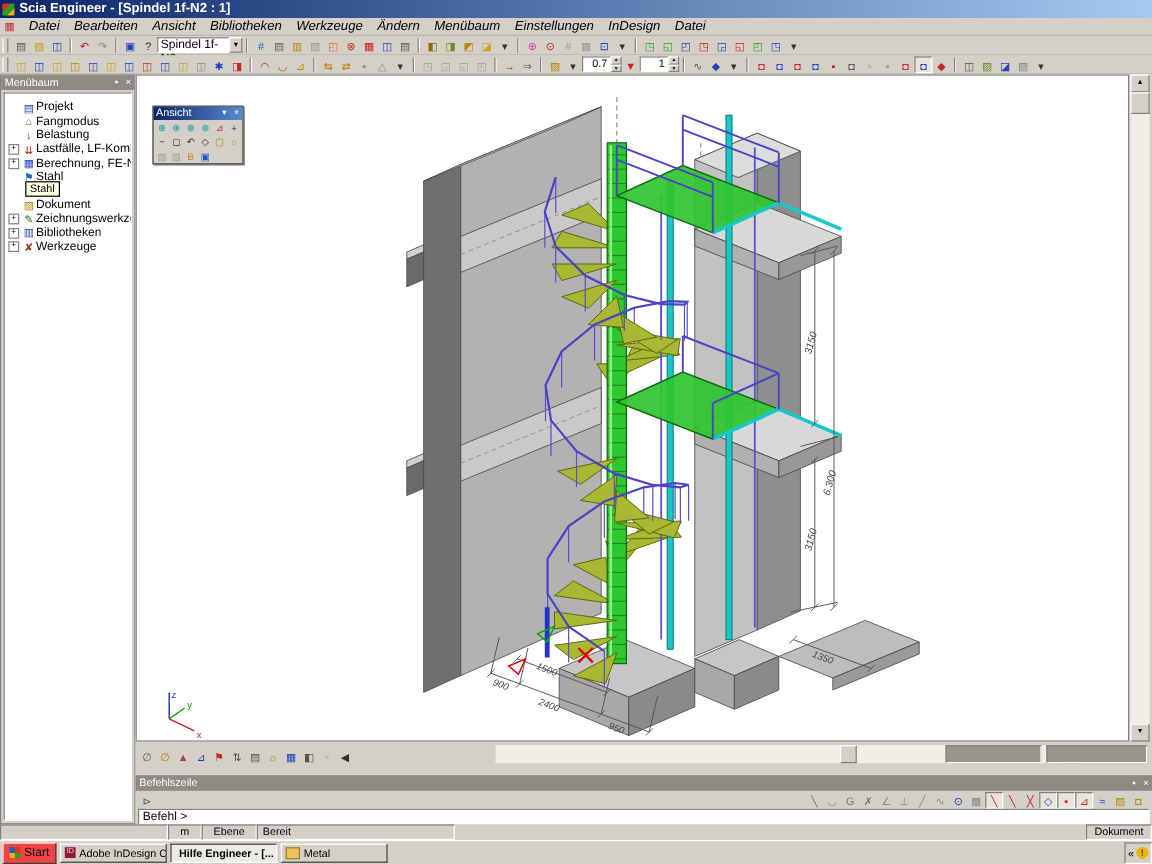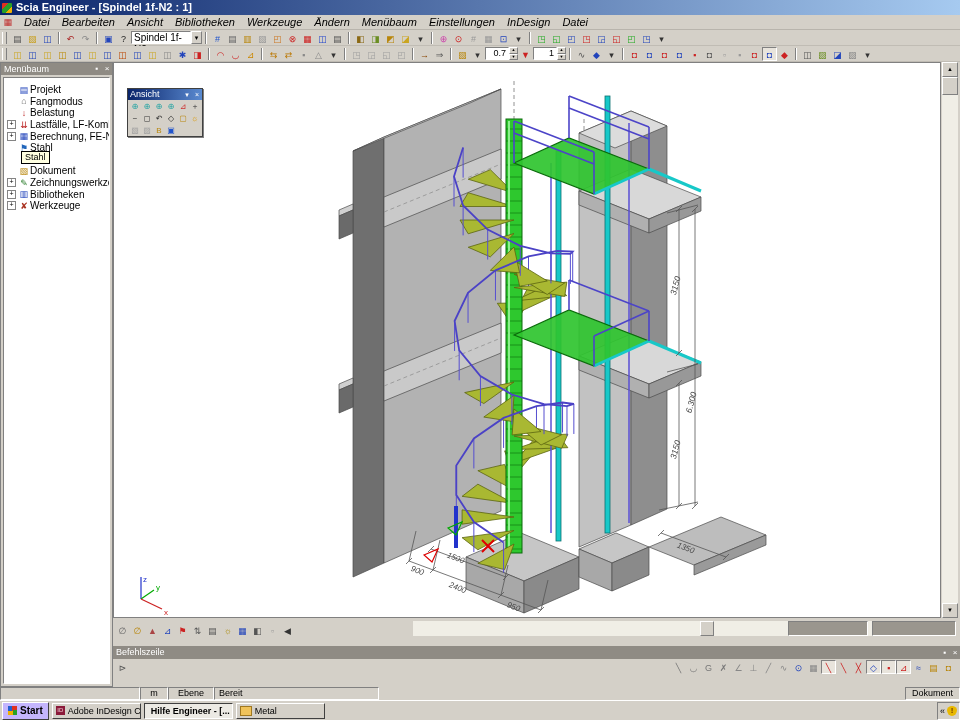--- a/index.html
+++ b/index.html
@@ -64,22 +64,22 @@
   #cmdheader{position:absolute;left:0;top:6px;width:847px;height:13px;background:#8f8b84;color:#fff;font-size:9px;line-height:13px;padding-left:3px;display:flex;box-sizing:border-box;}
   #cmdheader .sp{flex:1;}
   #cmdtools{position:absolute;left:2px;top:20px;height:14px;display:flex;align-items:center;}
   #snaptools{position:absolute;right:4px;top:20px;height:14px;display:flex;align-items:center;}
   #cmdinput{position:absolute;left:2px;top:34px;width:843px;height:13px;background:#fff;border:1px solid;border-color:#808080 #fff #fff #808080;font-size:10px;line-height:11px;padding-left:3px;box-sizing:border-box;}
   
   #statusbar{left:0;top:687px;width:960px;height:13px;background:#d4d0c8;display:flex;font-size:9px;}
   .scell{border:1px solid;border-color:#808080 #fff #fff #808080;height:13px;line-height:11px;padding:0 4px;box-sizing:border-box;text-align:center;}
   
   #taskbar{left:0;top:700px;width:960px;height:20px;background:#d4d0c8;border-top:1px solid #fff;display:flex;align-items:center;gap:3px;padding-left:2px;box-sizing:border-box;}
-  #startbtn{height:16px;display:flex;align-items:center;gap:3px;padding:0 5px;background:#c4b5fd;
-            border:1px solid;border-color:#fff #404040 #404040 #fff;font-weight:bold;font-size:10px;text-align:right;}
+  #startbtn{height:16px;display:flex;align-items:center;gap:3px;padding:0 5px;background:#ef4444;
+            border:1px solid;border-color:#fff #404040 #404040 #fff;font-weight:normal;font-size:10px;text-align:right;}
   .winflag{display:inline-block;width:9px;height:9px;background:conic-gradient(#e03020 0 25%,#28a028 25% 50%,#f0b000 50% 75%,#2060d0 75%);}
   .task{width:89px;height:16px;display:flex;align-items:center;gap:3px;padding:0 3px;background:#d4d0c8;
         border:1px solid;border-color:#fff #404040 #404040 #fff;font-size:9px;white-space:nowrap;overflow:hidden;box-sizing:border-box;}
   .task.active{background:#eceae4;border-color:#404040 #fff #fff #404040;font-weight:bold;}
   .id-icon{display:inline-block;width:9px;height:9px;background:#8b1a3a;color:#f0d0d8;font-size:6px;line-height:9px;text-align:center;flex:none;}
   .folder-icon{display:inline-block;width:10px;height:8px;background:#f0c35a;border:1px solid #a07820;flex:none;}
   #tray{margin-left:auto;height:16px;display:flex;align-items:center;gap:2px;border:1px solid;border-color:#808080 #fff #fff #808080;padding:0 2px;}
   .shield{display:inline-block;width:10px;height:10px;border-radius:50% 50% 50% 50%/40% 40% 60% 60%;background:#e8b800;color:#703800;font-size:8px;line-height:10px;text-align:center;font-weight:bold;}
   svg text{font-family:"Liberation Sans",sans-serif;}
 </style>
@@ -654,20 +654,21 @@
         <span class="ti on" style="color: rgb(204, 34, 34);">╲</span>
         <span class="ti" style="color: rgb(204, 34, 34);">╲</span>
         <span class="ti" style="color: rgb(204, 34, 34);">╳</span>
         <span class="ti on" style="color: rgb(34, 68, 187);">◇</span>
         <span class="ti on" style="color: rgb(204, 34, 34);">▪</span>
         <span class="ti on" style="color: rgb(204, 34, 34);">⊿</span>
         <span class="ti" style="color: rgb(34, 68, 187);">≈</span>
         <span class="ti" style="color: rgb(184, 134, 11);">▤</span>
         <span class="ti" style="color: rgb(184, 134, 11);">◘</span>
       </div>
+    <div id="cmdinput">Befehl &gt;</div>
   </div>
 </div>
 
 <div id="statusbar" class="abs">
   <span class="scell" style="width:140px;"></span>
   <span class="scell" style="width:28px;">m</span>
   <span class="scell" style="width:46px;">Ebene XY</span>
   <span class="scell" style="width:165px;text-align:left;">Bereit</span>
   <span style="flex:1;"></span>
   <span class="scell" style="width:55px;">Dokument</span>

